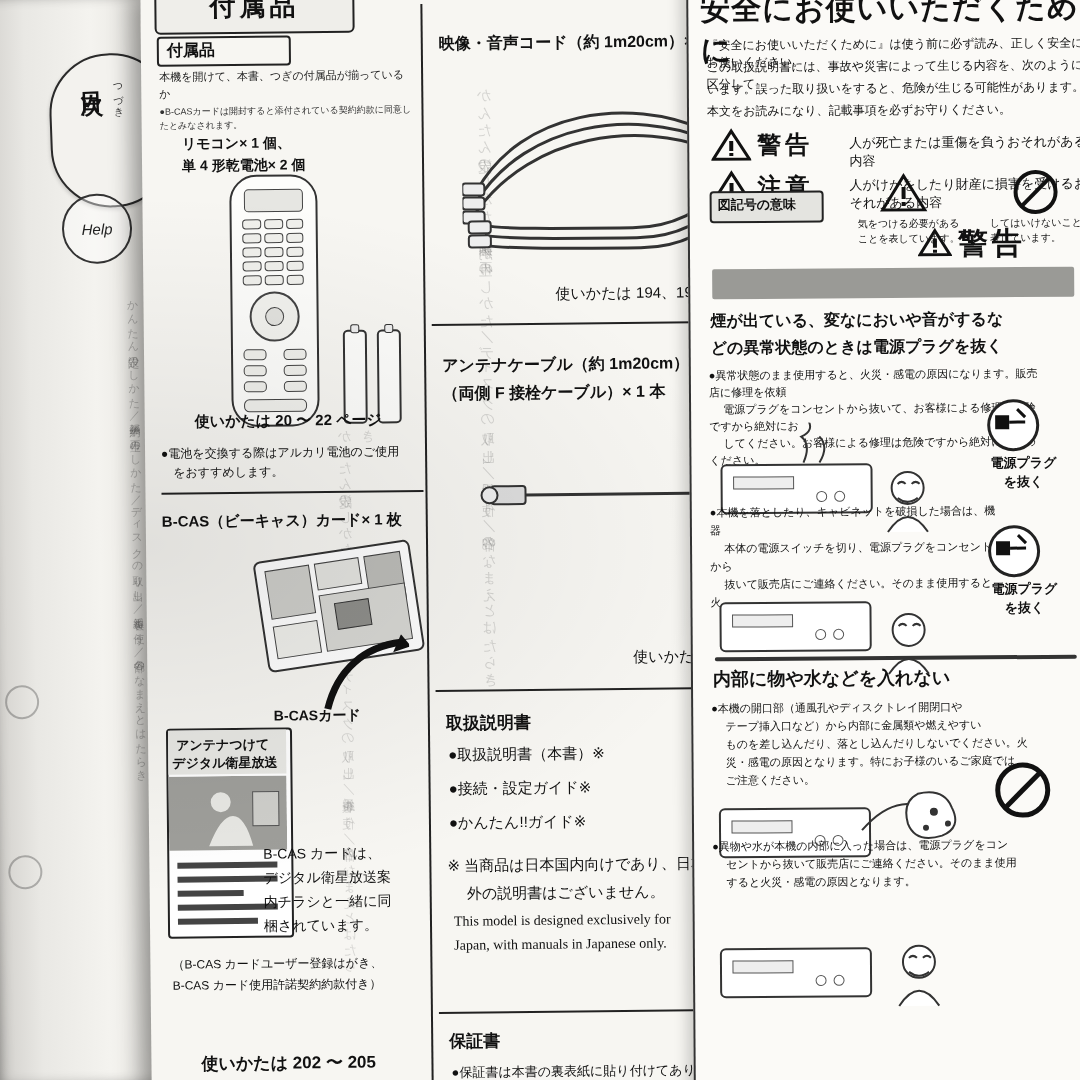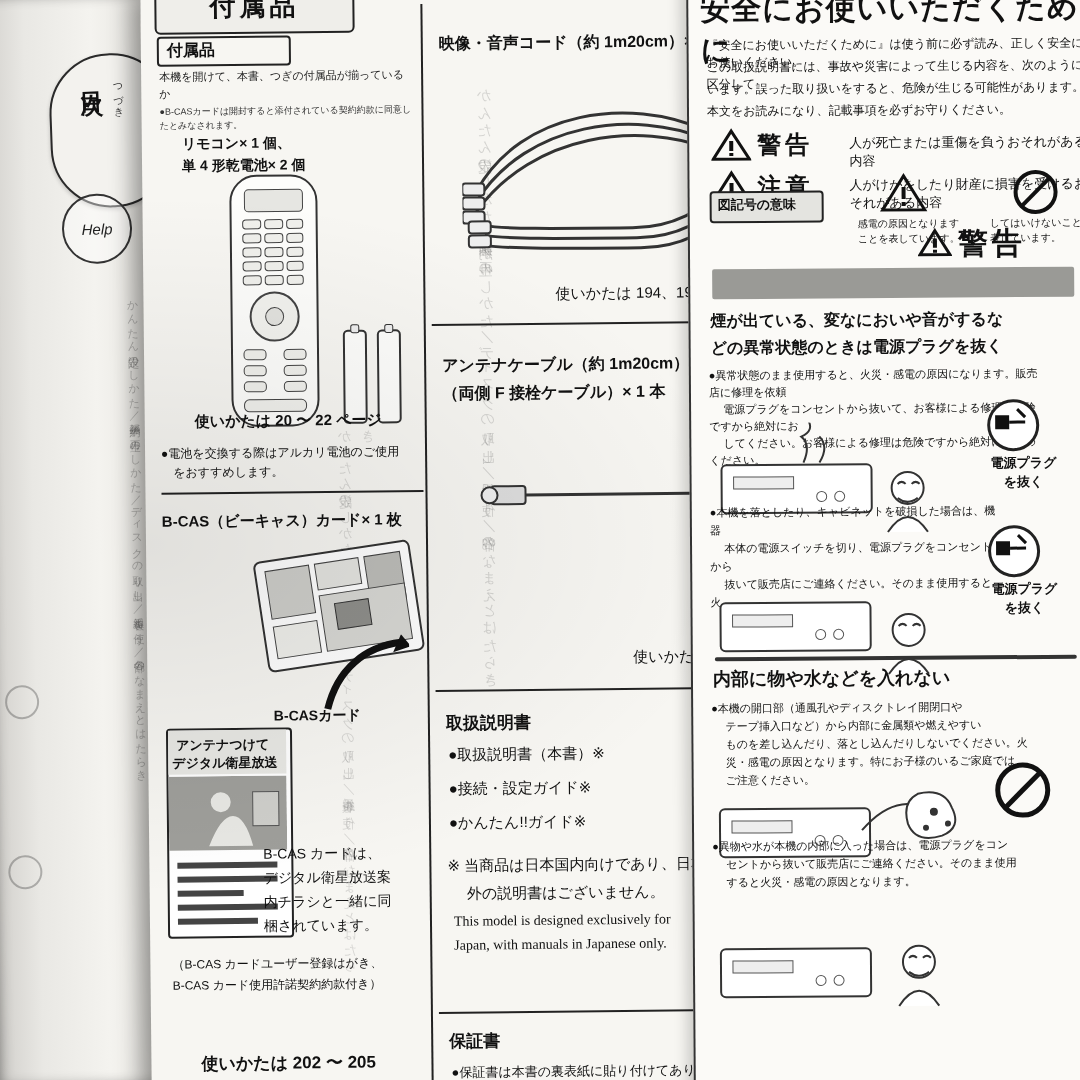--- a/index.html
+++ b/index.html
@@ -323,21 +323,21 @@
 
     <svg style="position:absolute;left:190px;top:192px" width="48" height="42">
       <polygon points="24,4 45,38 3,38" fill="none" stroke="#111" stroke-width="3"></polygon>
       <rect x="22" y="15" width="4" height="12" fill="#111"></rect>
         <rect x="22" y="30" width="4" height="4" fill="#111"></rect>
     </svg>
     <svg style="position:absolute;left:322px;top:190px" width="48" height="46">
       <circle cx="24" cy="23" r="20" fill="none" stroke="#111" stroke-width="4"></circle>
       <line x1="10" y1="37" x2="38" y2="9" stroke="#111" stroke-width="4"></line>
     </svg>
-    <div class="t" style="left:168px;top:236px;font-size:10px;line-height:15px;width:130px">感電の原因となります
+    <div class="t" style="left:168px;top:236px;font-size:10px;line-height:15px;width:130px">気をつける必要がある
 ことを表しています。</div>
     <div class="t" style="left:300px;top:236px;font-size:10px;line-height:15px;width:120px">してはいけないことを
 表しています。</div>
 
     <svg style="position:absolute;left:228px;top:248px" width="34" height="30">
       <polygon points="17,3 32,27 2,27" fill="none" stroke="#111" stroke-width="3"></polygon>
       <rect x="15" y="11" width="4" height="9" fill="#111"></rect>
         <rect x="15" y="22" width="4" height="3" fill="#111"></rect>
     </svg>
     <div class="t b" style="left:268px;top:244px;font-size:30px;letter-spacing:4px">警告</div>

